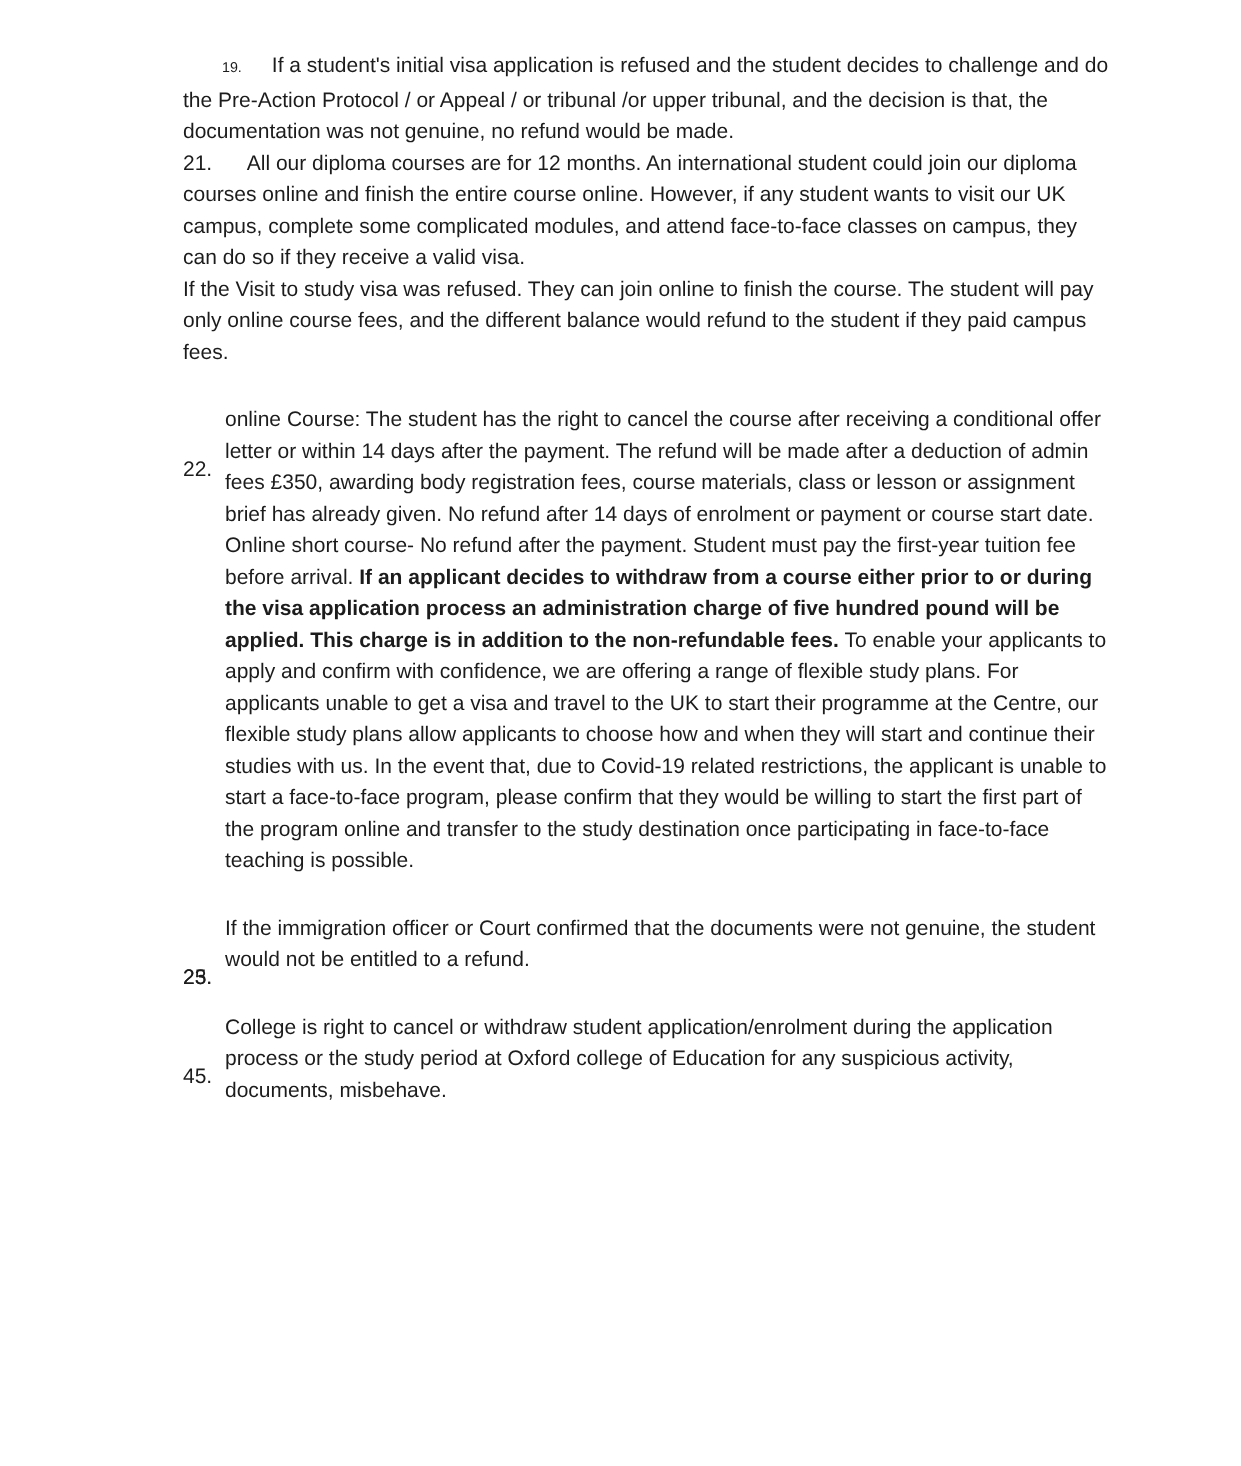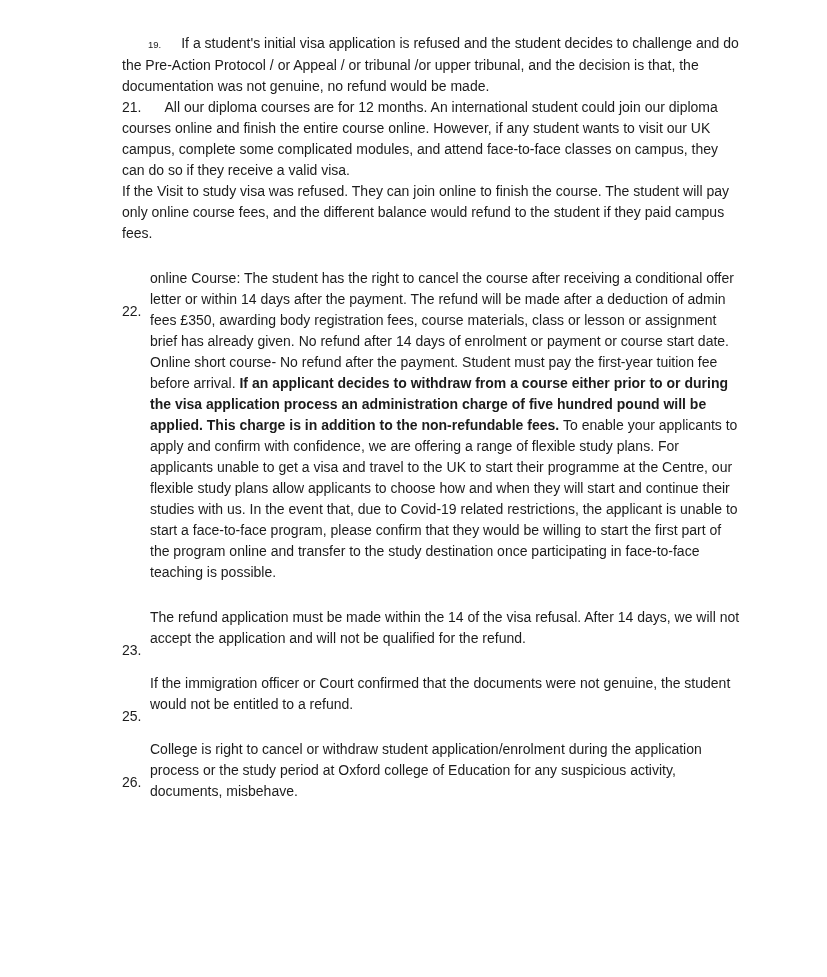--- a/index.html
+++ b/index.html
@@ -66,22 +66,22 @@
         <div class="para first"><span class="num small">19.</span><span class="tab"></span><span>If a student's initial visa application is refused and the student decides to challenge and do the Pre-Action Protocol / or Appeal / or tribunal /or upper tribunal, and the decision is that, the documentation was not genuine, no refund would be made.</span></div>
       </div>
       <div class="item flat">
         <div class="para first"><span class="num">21.</span><span>All our diploma courses are for 12 months. An international student could join our diploma courses online and finish the entire course online. However, if any student wants to visit our UK campus, complete some complicated modules, and attend face-to-face classes on campus, they can do so if they receive a valid visa.</span></div>
         <div class="para"><span>If the Visit to study visa was refused. They can join online to finish the course. The student will pay only online course fees, and the different balance would refund to the student if they paid campus fees.</span></div>
       </div>
       <div class="item hang gap">
         <div class="para first"><span class="num">22.</span><span>online Course: The student has the right to cancel the course after receiving a conditional offer letter or within 14 days after the payment. The refund will be made after a deduction of admin fees £350, awarding body registration fees, course materials, class or lesson or assignment brief has already given. No refund after 14 days of enrolment or payment or course start date. Online short course- No refund after the payment. Student must pay the first-year tuition fee before arrival. </span><span class="b">If an applicant decides to withdraw from a course either prior to or during the visa application process an administration charge of five hundred pound will be applied. This charge is in addition to the non-refundable fees. </span><span>To enable your applicants to apply and confirm with confidence, we are offering a range of flexible study plans. For applicants unable to get a visa and travel to the UK to start their programme at the Centre, our flexible study plans allow applicants to choose how and when they will start and continue their studies with us. In the event that, due to Covid-19 related restrictions, the applicant is unable to start a face-to-face program, please confirm that they would be willing to start the first part of the program online and transfer to the study destination once participating in face-to-face teaching is possible.</span></div>
       </div>
       <div class="item hang gap">
-        <div class="para first"><span class="num">23.</span><span>The refund application must be made within the 14 of the visa refusal. After 14 days, we will not accept the application and will not be qualified for the refund.</span></div>
+        <div class="para first"><span class="num">23.</span></div>
       </div>
       <div class="item hang gap">
         <div class="para first"><span class="num">25.</span><span>If the immigration officer or Court confirmed that the documents were not genuine, the student would not be entitled to a refund.</span></div>
       </div>
       <div class="item hang gap">
-        <div class="para first"><span class="num">26.</span><span>College is right to cancel or withdraw student application/enrolment during the application process or the study period at Oxford college of Education for any suspicious activity, documents, misbehave.</span></div>
+        <div class="para first"><span class="num">45.</span><span>College is right to cancel or withdraw student application/enrolment during the application process or the study period at Oxford college of Education for any suspicious activity, documents, misbehave.</span></div>
       </div>
     </div>
 </div>
 
 </body></html>

